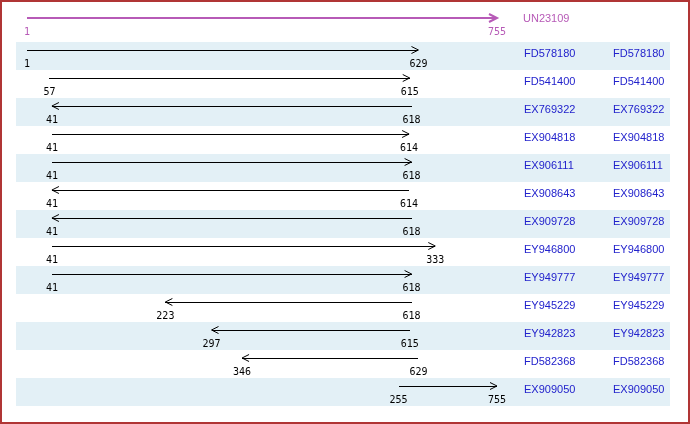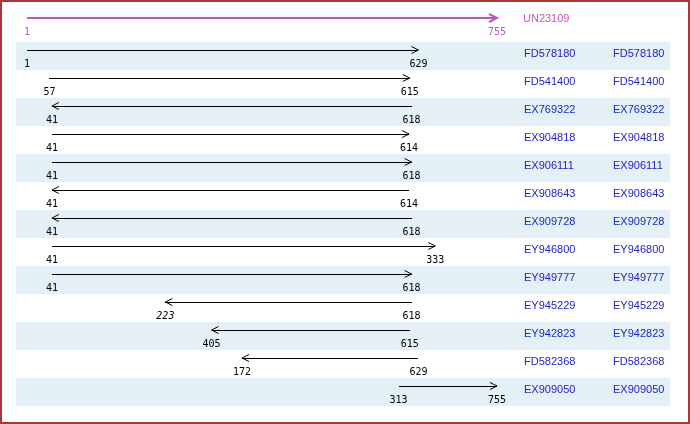--- a/index.html
+++ b/index.html
@@ -161,49 +161,49 @@
         <span class="num" style="left: 35.9337px; top: 17px;">41</span>
         <span class="num" style="left: 395.602px; top: 17px;">618</span>
         <span class="acc" style="left: 508px;">EY949777</span>
         <span class="acc" style="left: 597px;">EY949777</span>
       </div>
       <div class="row" style="top: 292px;">
         <svg width="654" height="28" class="arrow">
           <line x1="149.3819628647215" y1="8" x2="395.60212201591514" y2="8" stroke="#000000" stroke-width="1" shape-rendering="crispEdges"></line>
           <polyline points="156.3819628647215,4.5 149.3819628647215,8 156.3819628647215,11.5" fill="none" stroke="#000000" stroke-width="1"></polyline>
         </svg>
-        <span class="num" style="left: 149.382px; top: 17px; font-style: italic;">223</span>
+        <span class="num" style="left: 149.382px; top: 17px;">223</span>
         <span class="num" style="left: 395.602px; top: 17px;">618</span>
         <span class="acc" style="left: 508px;">EY945229</span>
         <span class="acc" style="left: 597px;">EY945229</span>
       </div>
       <div class="row alt" style="top: 320px;">
         <svg width="654" height="28" class="arrow">
           <line x1="195.50928381962865" y1="8" x2="393.7320954907162" y2="8" stroke="#000000" stroke-width="1" shape-rendering="crispEdges"></line>
           <polyline points="202.50928381962865,4.5 195.50928381962865,8 202.50928381962865,11.5" fill="none" stroke="#000000" stroke-width="1"></polyline>
         </svg>
-        <span class="num" style="left: 195.509px; top: 17px;">405</span>
+        <span class="num" style="left: 195.509px; top: 17px;">297</span>
         <span class="num" style="left: 393.732px; top: 17px;">615</span>
         <span class="acc" style="left: 508px;">EY942823</span>
         <span class="acc" style="left: 597px;">EY942823</span>
       </div>
       <div class="row" style="top: 348px;">
         <svg width="654" height="28" class="arrow">
           <line x1="226.053050397878" y1="8" x2="402.45888594164455" y2="8" stroke="#000000" stroke-width="1" shape-rendering="crispEdges"></line>
           <polyline points="233.053050397878,4.5 226.053050397878,8 233.053050397878,11.5" fill="none" stroke="#000000" stroke-width="1"></polyline>
         </svg>
-        <span class="num" style="left: 226.053px; top: 17px;">172</span>
+        <span class="num" style="left: 226.053px; top: 17px;">346</span>
         <span class="num" style="left: 402.459px; top: 17px;">629</span>
         <span class="acc" style="left: 508px;">FD582368</span>
         <span class="acc" style="left: 597px;">FD582368</span>
       </div>
       <div class="row alt" style="top: 376px;">
         <svg width="654" height="28" class="arrow">
           <line x1="382.51193633952255" y1="8" x2="481" y2="8" stroke="#000000" stroke-width="1" shape-rendering="crispEdges"></line>
           <polyline points="474,4.5 481,8 474,11.5" fill="none" stroke="#000000" stroke-width="1"></polyline>
         </svg>
-        <span class="num" style="left: 382.512px; top: 17px;">313</span>
+        <span class="num" style="left: 382.512px; top: 17px;">255</span>
         <span class="num" style="left: 481px; top: 17px;">755</span>
         <span class="acc" style="left: 508px;">EX909050</span>
         <span class="acc" style="left: 597px;">EX909050</span>
       </div>
     </div>
 </div>
 
 </body></html>

